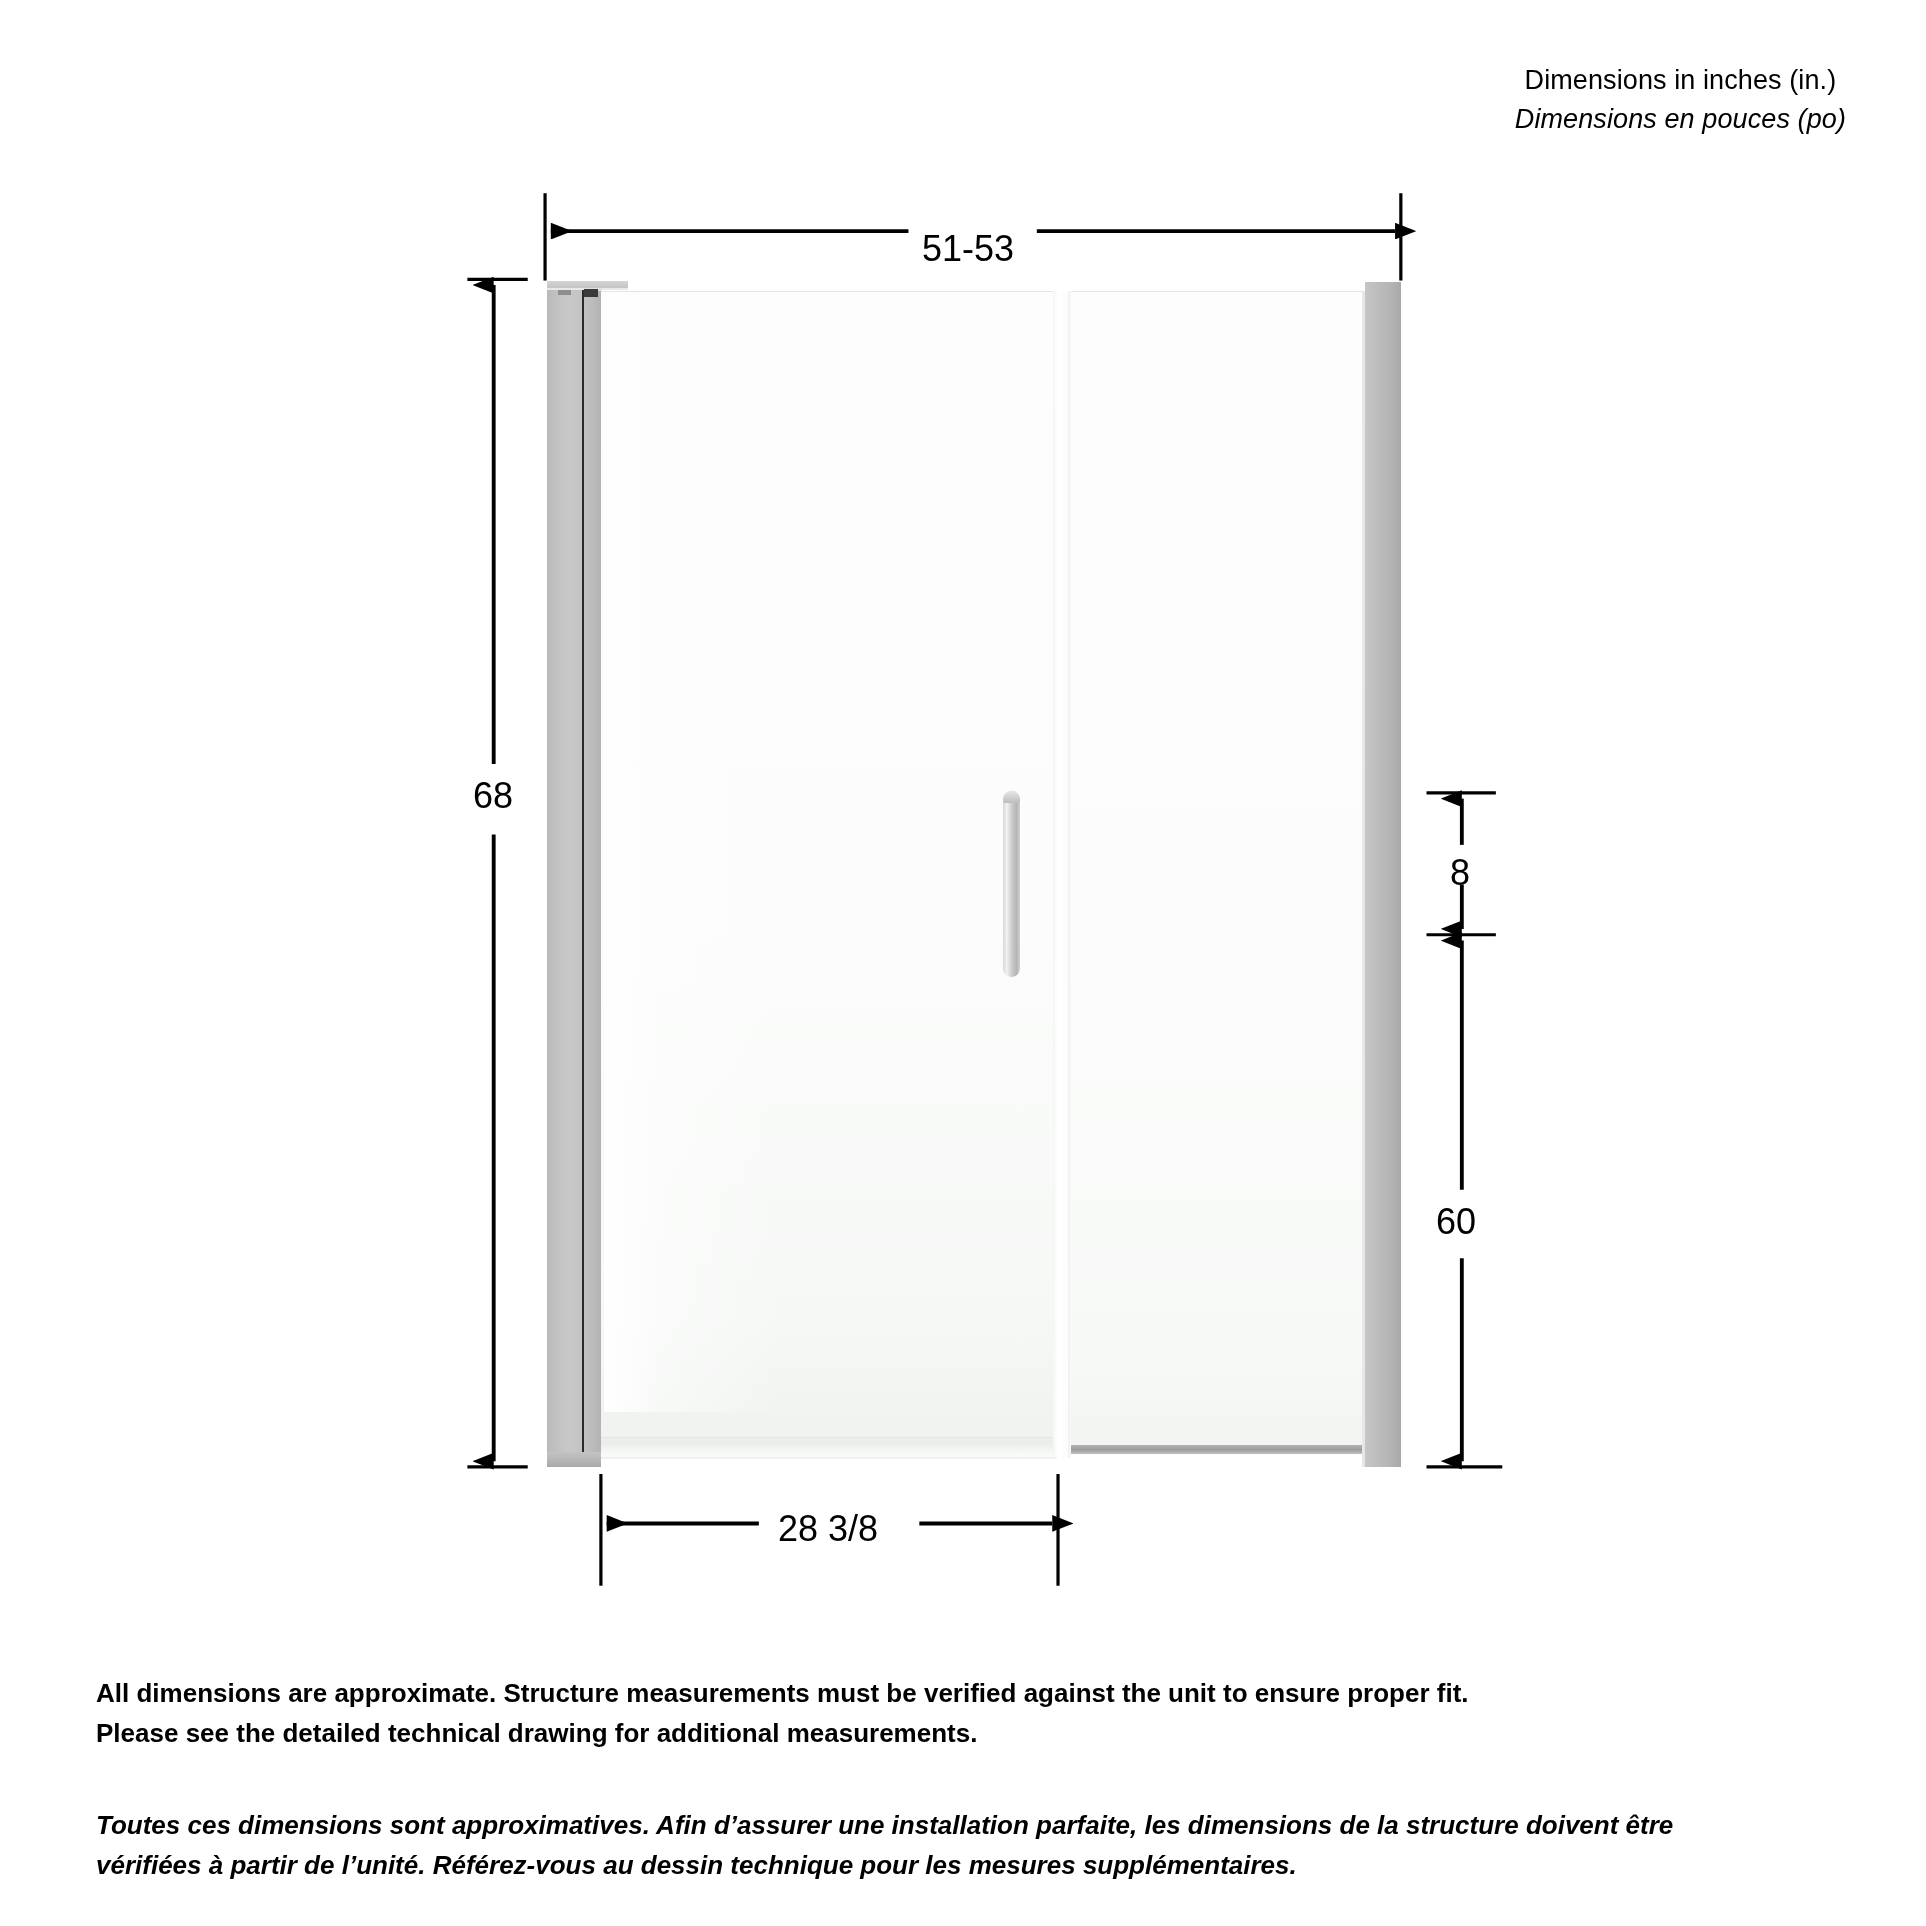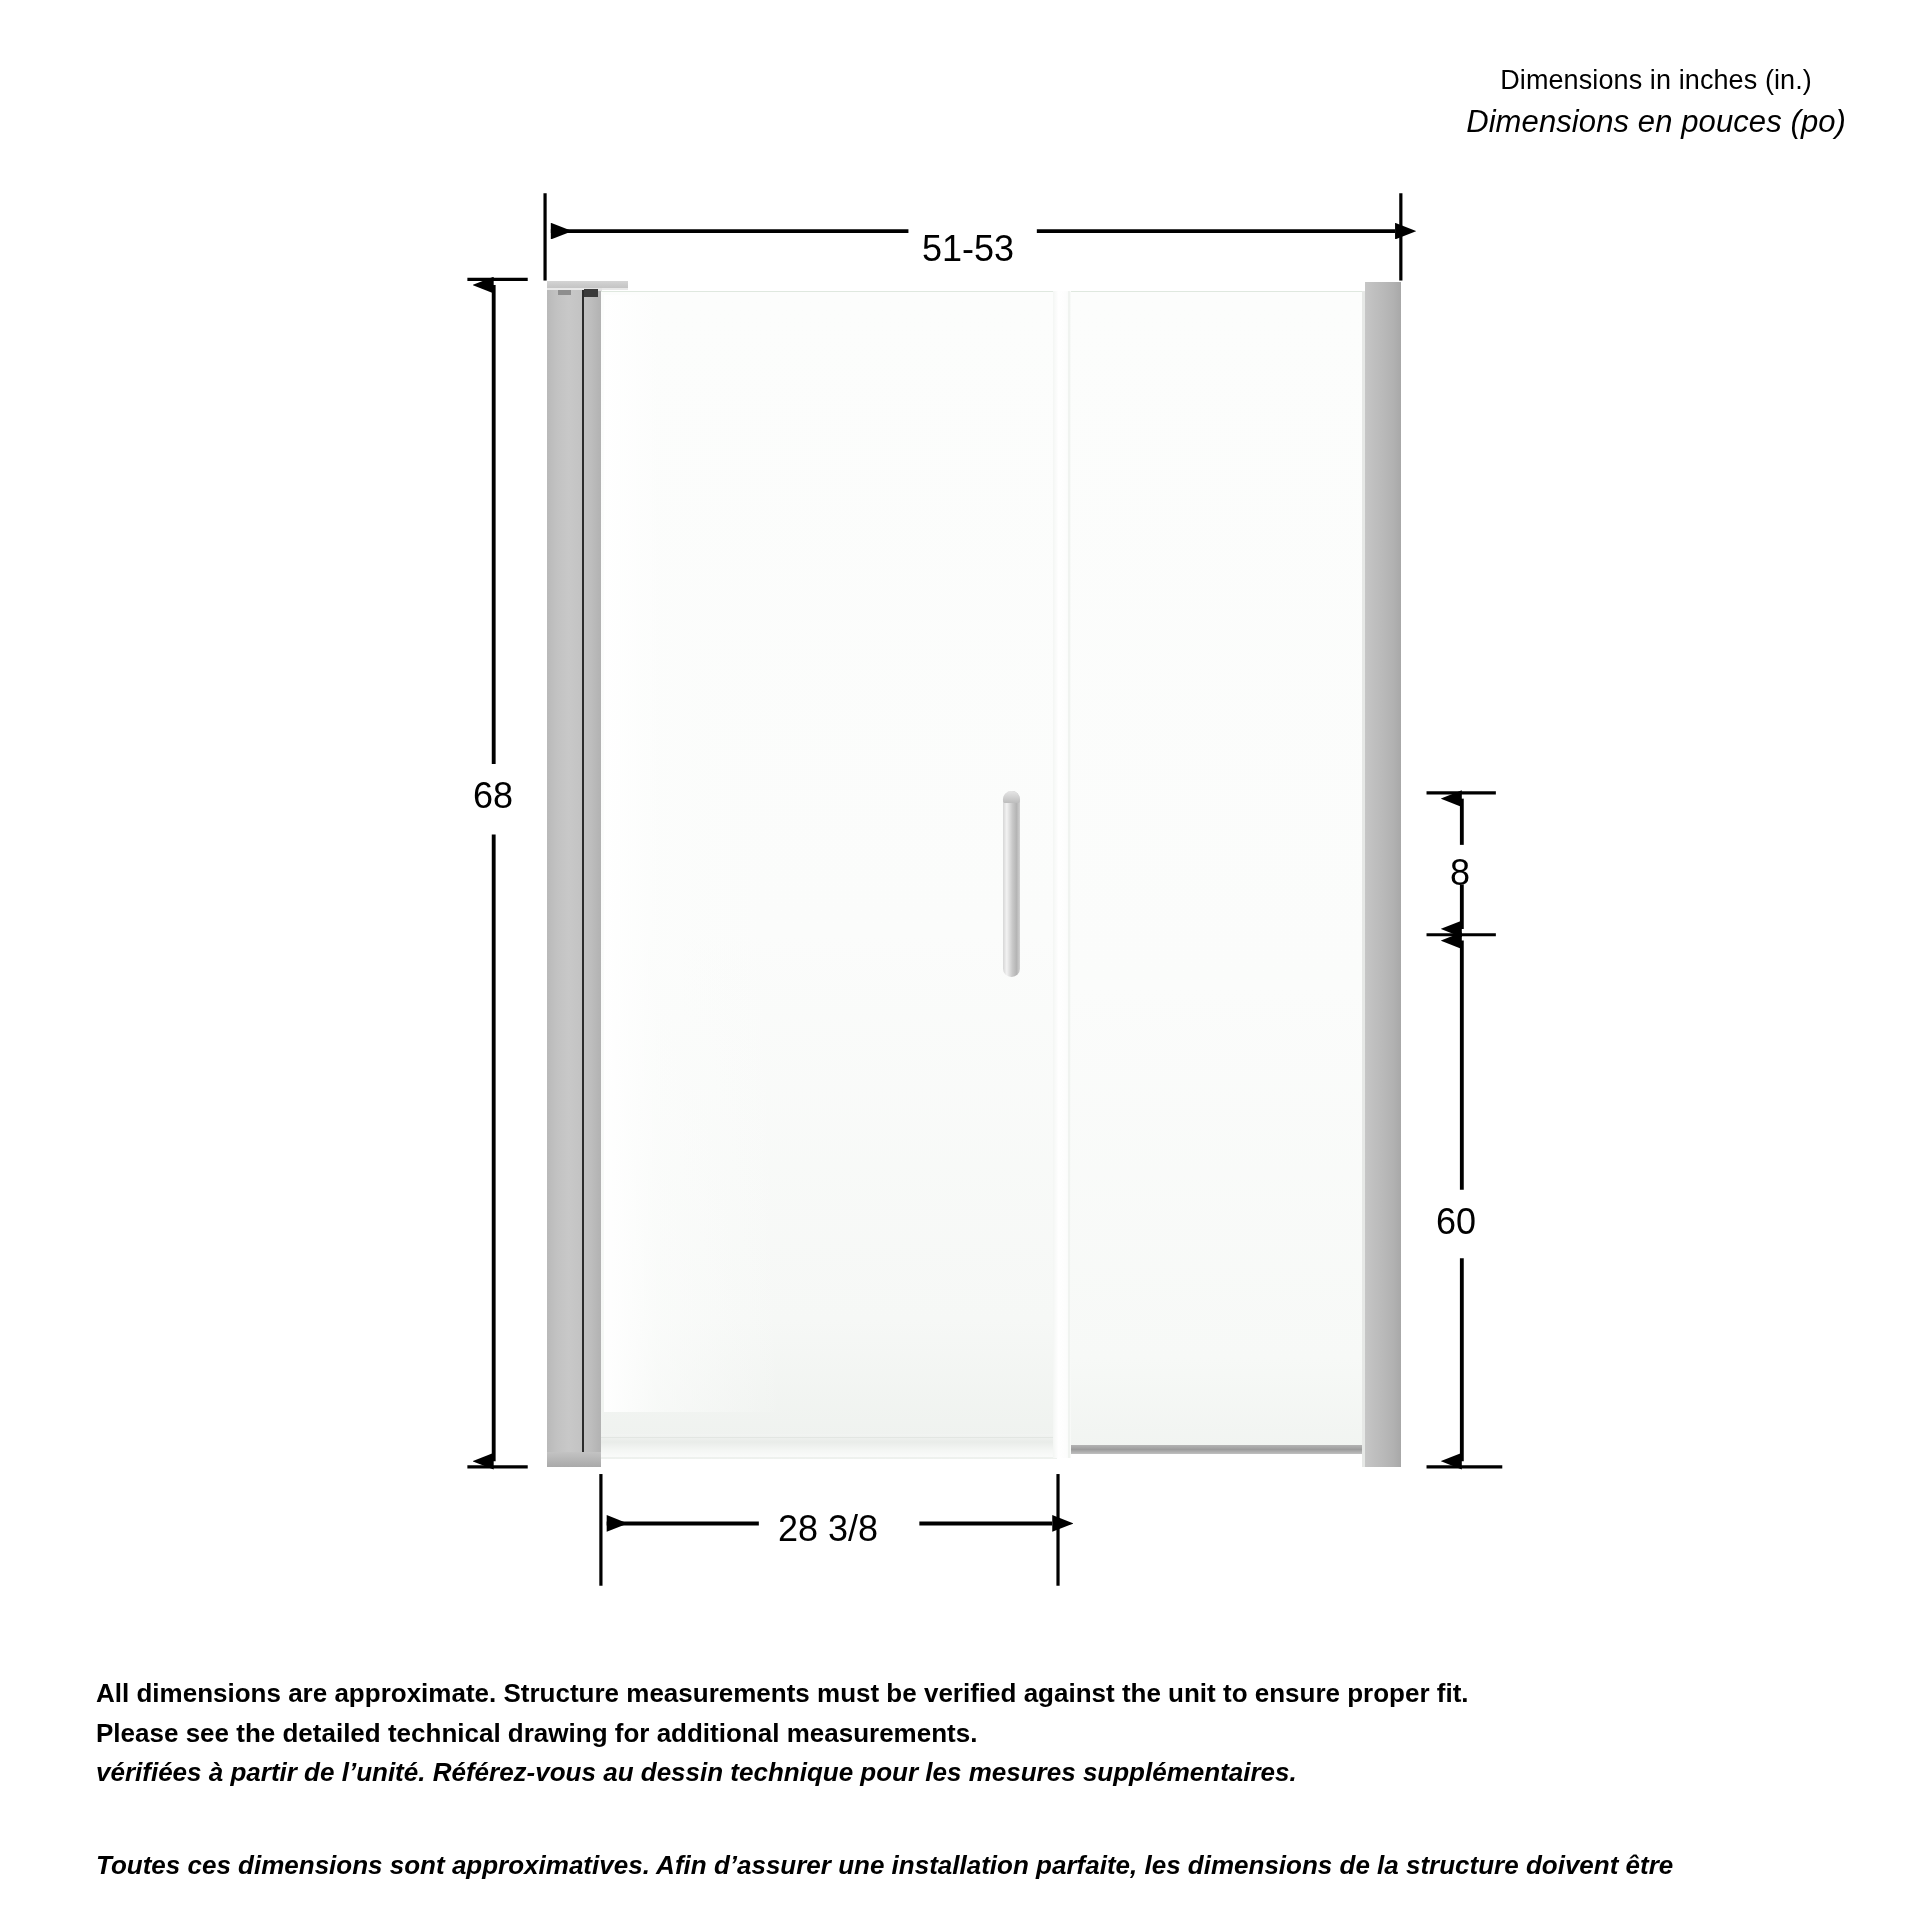--- a/index.html
+++ b/index.html
@@ -23,21 +23,21 @@
     top: 63px;
     text-align: center;
     line-height: 1.30;
   }
   #header-block .hdr-line-en {
     font-size: 27px;
     letter-spacing: 0.1px;
     white-space: nowrap;
   }
   #header-block .hdr-line-fr {
-    font-size: 31px;
+    font-size: 27px;
     font-style: italic;
     letter-spacing: 0.1px;
     white-space: nowrap;
     margin-top: 3.9px;
   }
 
   
   #product-drawing {
     position: absolute;
     left: 0;
@@ -365,16 +365,16 @@
 
 <div class="dim-label" style="left:1450px; top:855px;">8</div>
 
 <div class="dim-label" style="left:1436px; top:1204px;">60</div>
 
 <div class="dim-label" style="left:778px; top:1511px;">28 3/8</div>
 
 <div id="footnotes">
   <p class="note-en">All dimensions are approximate. Structure measurements must be verified against the unit to ensure proper fit.</p>
   <p class="note-en">Please see the detailed technical drawing for additional measurements.</p>
+  <p class="note-fr">Toutes ces dimensions sont approximatives. Afin d’assurer une installation parfaite, les dimensions de la structure doivent être</p>
   <p class="note-fr" style="margin-top:0;">vérifiées à partir de l’unité. Référez-vous au dessin technique pour les mesures supplémentaires.</p>
-  <p class="note-fr">Toutes ces dimensions sont approximatives. Afin d’assurer une installation parfaite, les dimensions de la structure doivent être</p>
 </div>
 
 
 </body></html>

